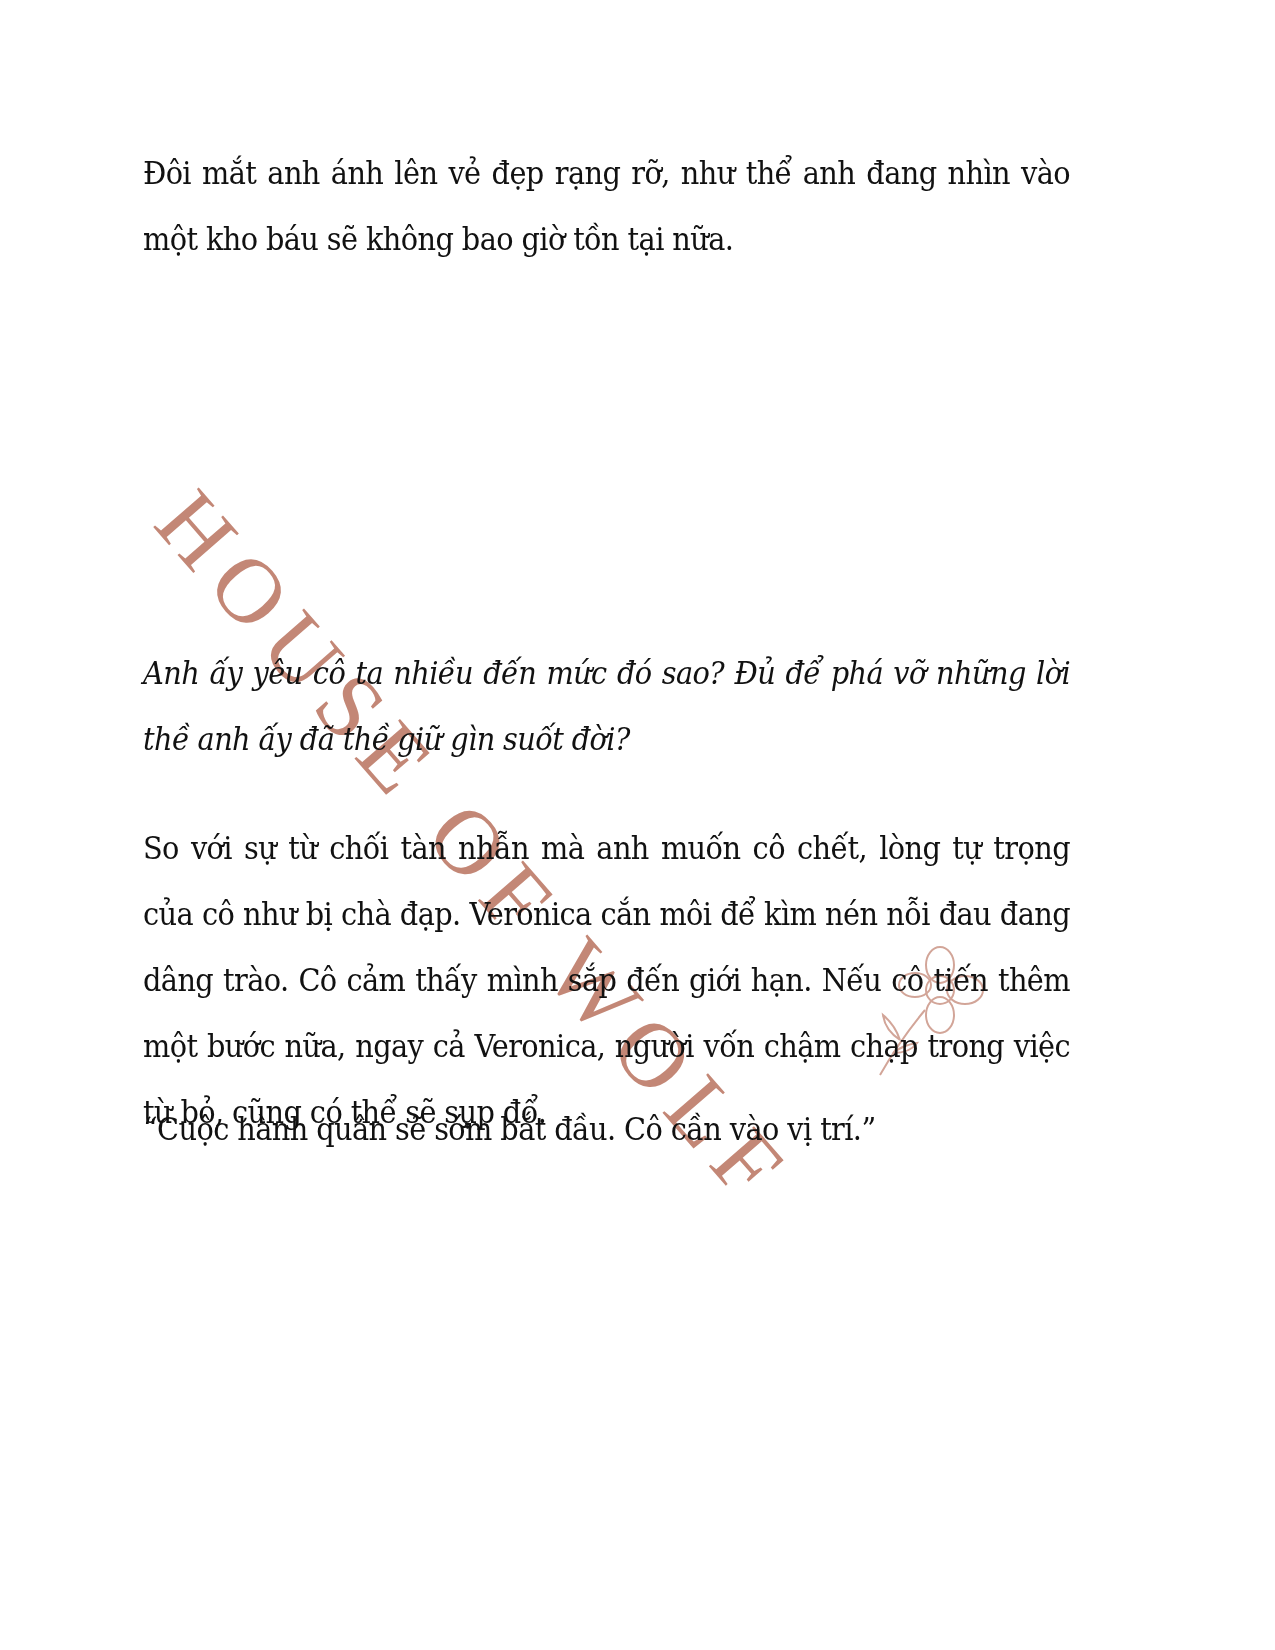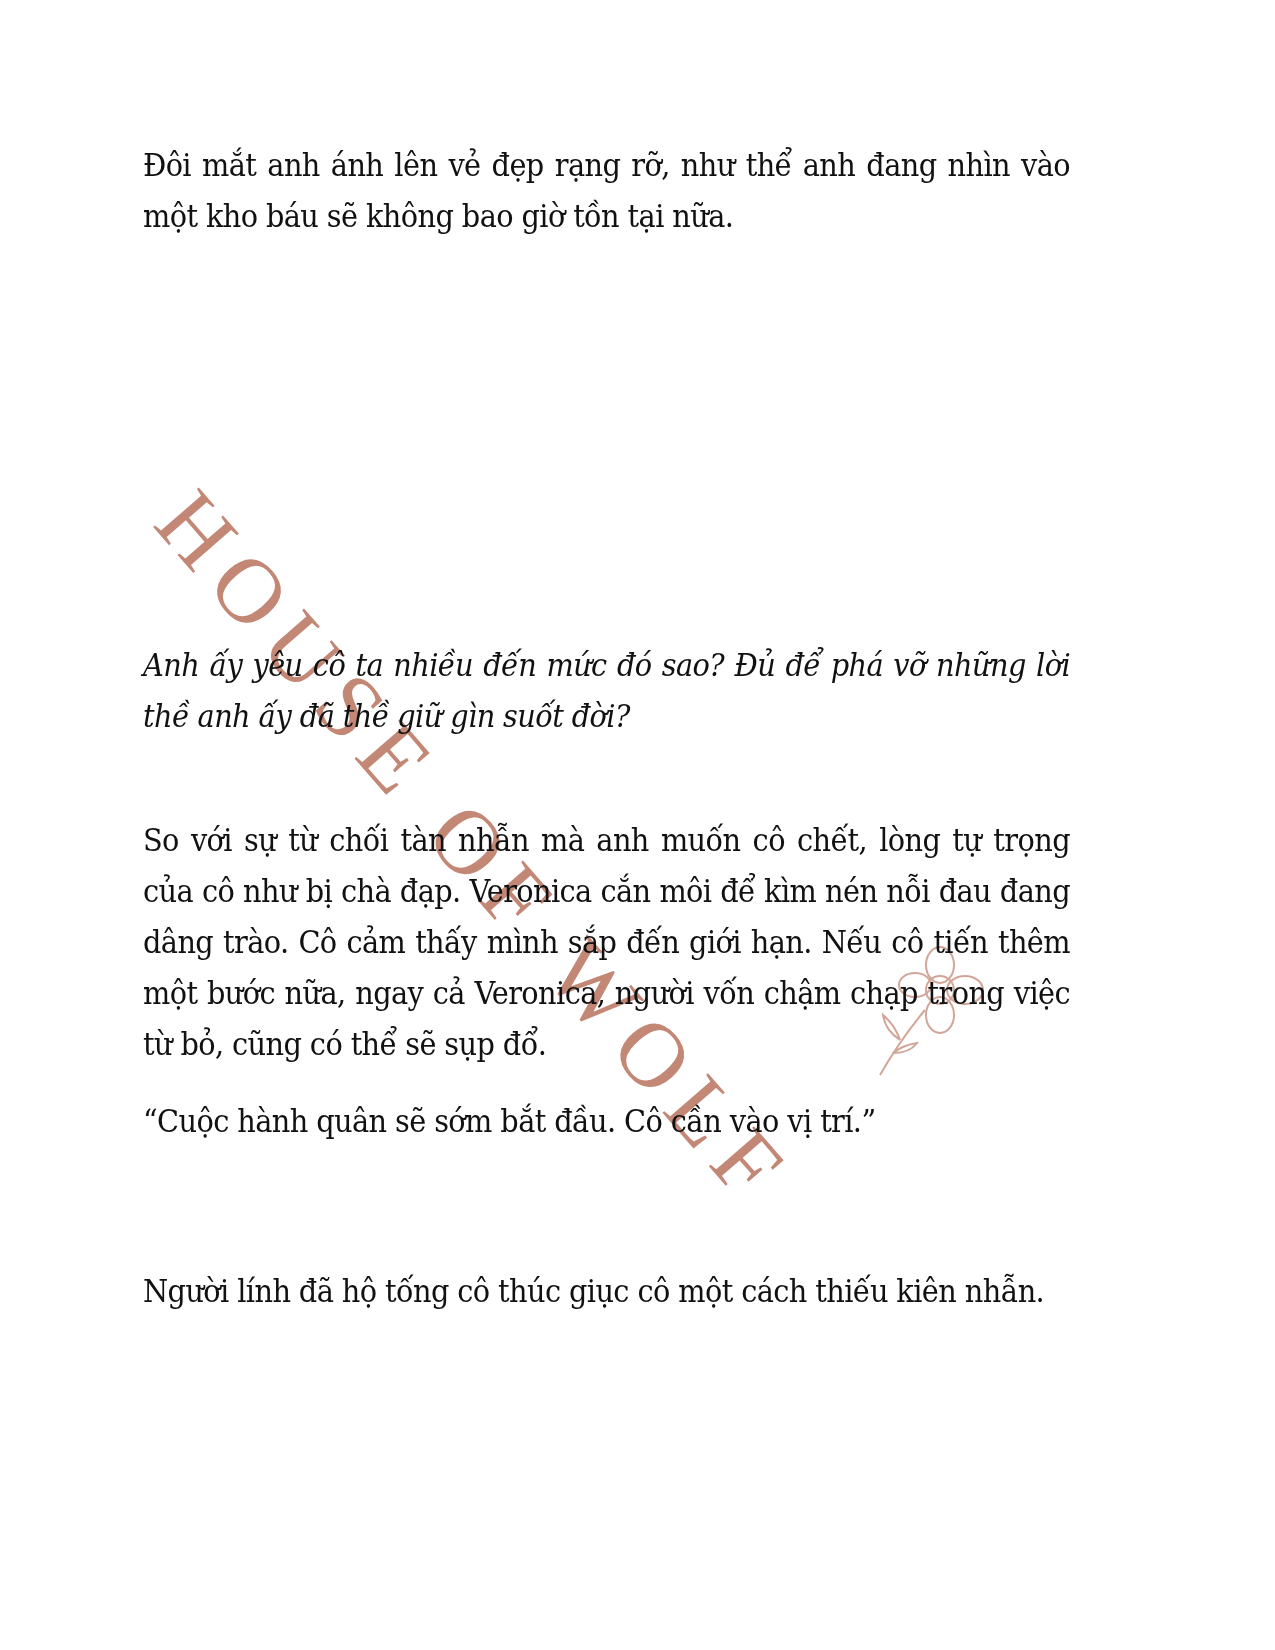--- a/index.html
+++ b/index.html
@@ -1,21 +1,21 @@
 <!DOCTYPE html>
 <html><head>
 <meta charset="utf-8">
 <style>
   html, body { margin: 0; padding: 0; background: #ffffff; }
   body { width: 1275px; height: 1650px; position: relative; overflow: hidden; }
   .page { position: absolute; left: 0; top: 0; width: 1275px; height: 1650px; background: #fff; }
   .para {
     position: absolute; left: 143px; width: 927px;
     font-family: "DejaVu Serif", "Liberation Serif", serif;
-    font-size: 32px; line-height: 51px; color: #111;
+    font-size: 32px; line-height: 66px; color: #111;
     text-align: justify; letter-spacing: -0.6px;
     font-stretch: condensed;
   }
   .para.italic { font-style: italic; }
   .watermark {
     position: absolute; left: 215px; top: 470px;
     transform-origin: 0 0; transform: rotate(49deg);
     font-family: "Liberation Serif", serif; font-size: 92px;
     color: #b56a55; opacity: 0.8; letter-spacing: 14px; white-space: nowrap;
     pointer-events: none;
@@ -37,14 +37,13 @@
       <path d="M80 75 Q55 105 35 140"></path>
       <path d="M55 105 Q40 95 38 80 Q50 90 55 105"></path>
       <path d="M48 118 Q65 118 72 108 Q58 110 48 118"></path>
     </g>
   </svg>
 
   <p class="para" style="top:140px; margin:0;">Đôi mắt anh ánh lên vẻ đẹp rạng rỡ, như thể anh đang nhìn vào một kho báu sẽ không bao giờ tồn tại nữa.</p>
   <p class="para italic" style="top:640px; margin:0;">Anh ấy yêu cô ta nhiều đến mức đó sao? Đủ để phá vỡ những lời thề anh ấy đã thề giữ gìn suốt đời?</p>
   <p class="para" style="top:815px; margin:0;">So với sự từ chối tàn nhẫn mà anh muốn cô chết, lòng tự trọng của cô như bị chà đạp. Veronica cắn môi để kìm nén nỗi đau đang dâng trào. Cô cảm thấy mình sắp đến giới hạn. Nếu cô tiến thêm một bước nữa, ngay cả Veronica, người vốn chậm chạp trong việc từ bỏ, cũng có thể sẽ sụp đổ.</p>
   <p class="para" style="top:1096px; margin:0;">“Cuộc hành quân sẽ sớm bắt đầu. Cô cần vào vị trí.”</p>
-  <p class="para" style="top:1266px; margin:0;">Người lính đã hộ tống cô thúc giục cô một cách thiếu kiên nhẫn.</p>
 </div>
 
 </body></html>

